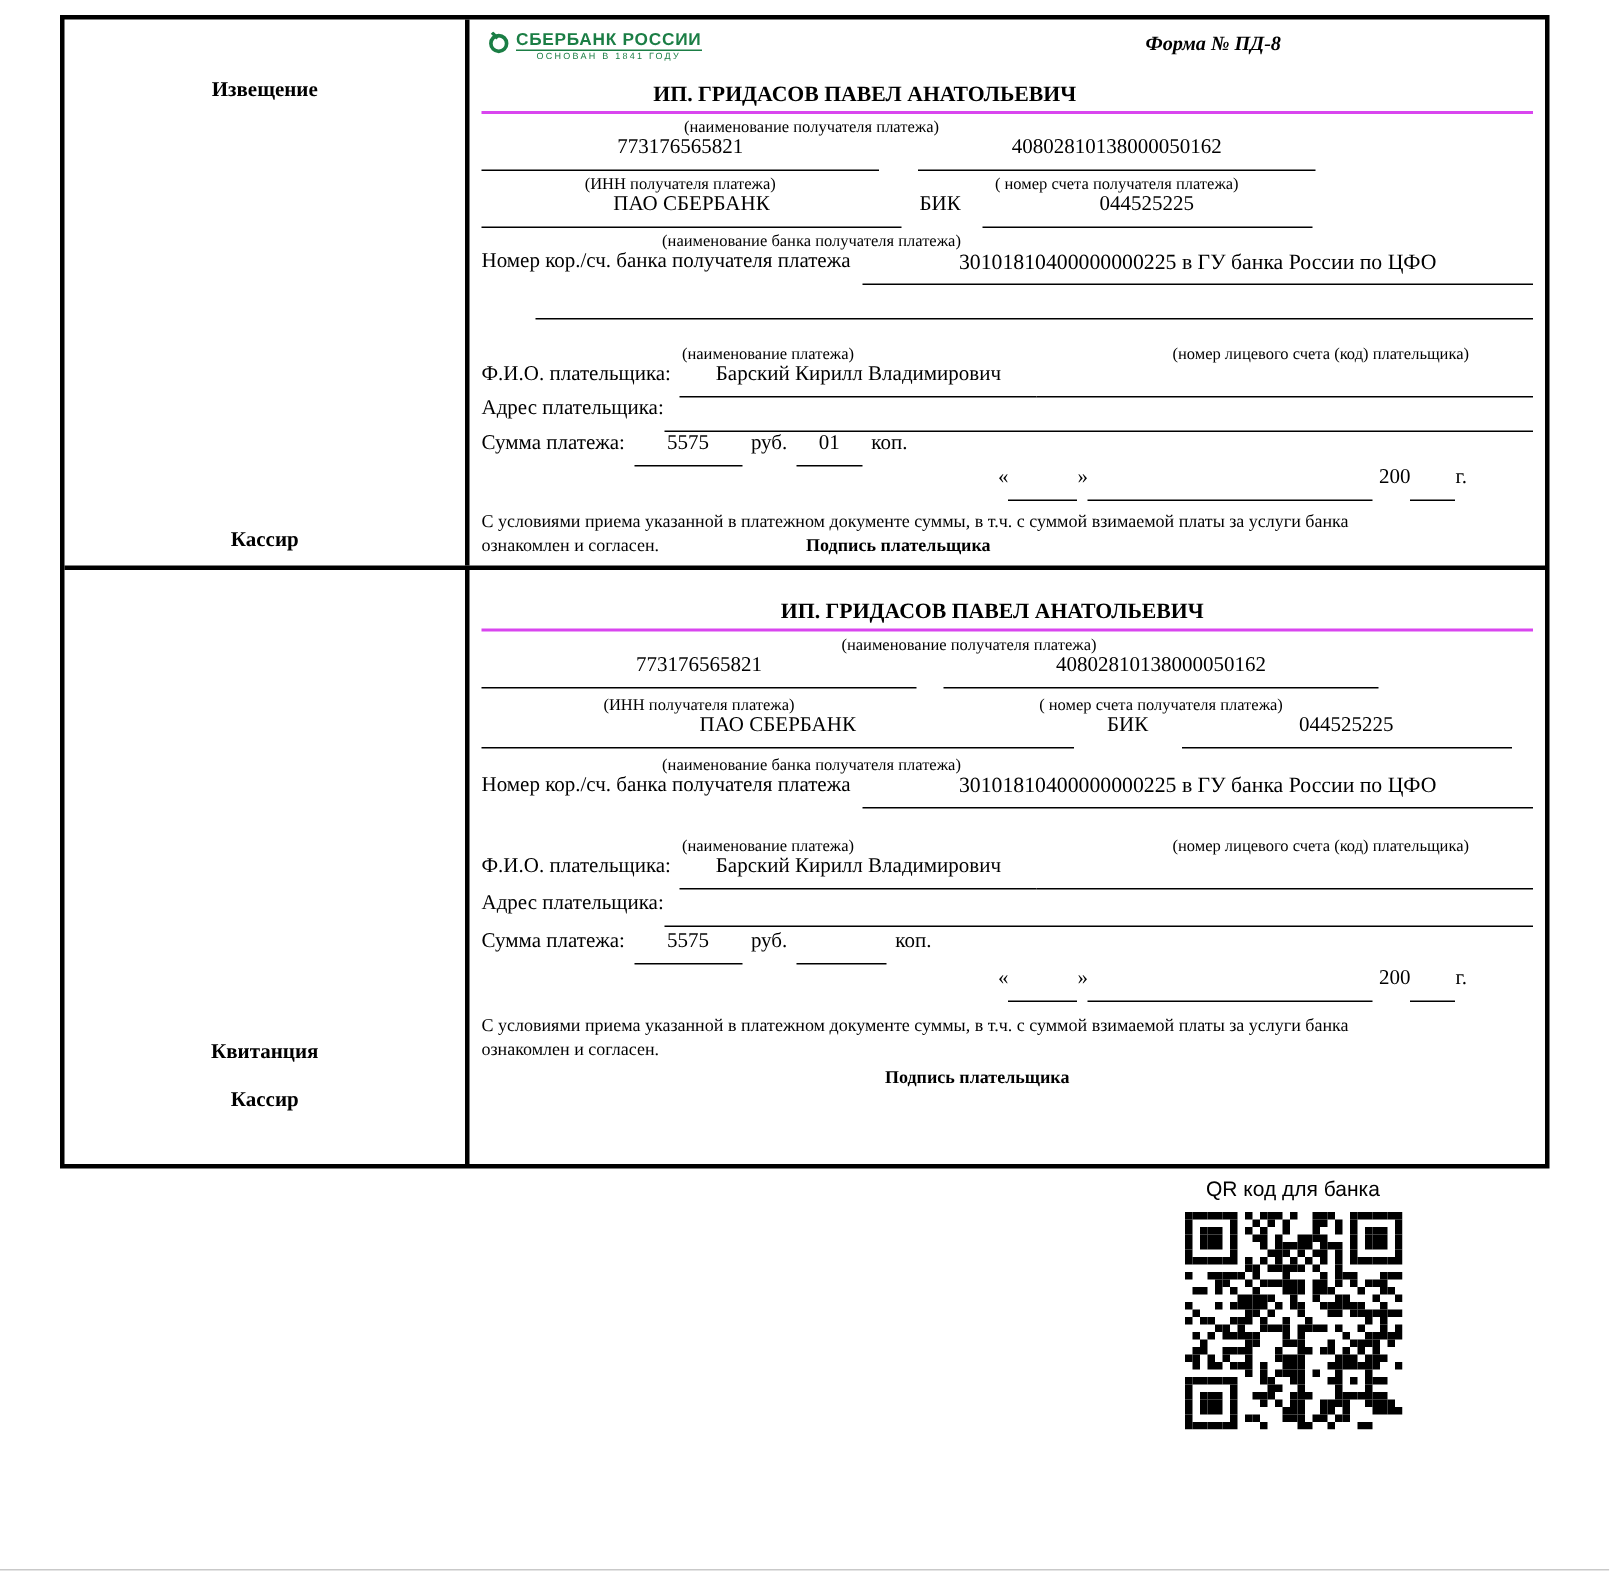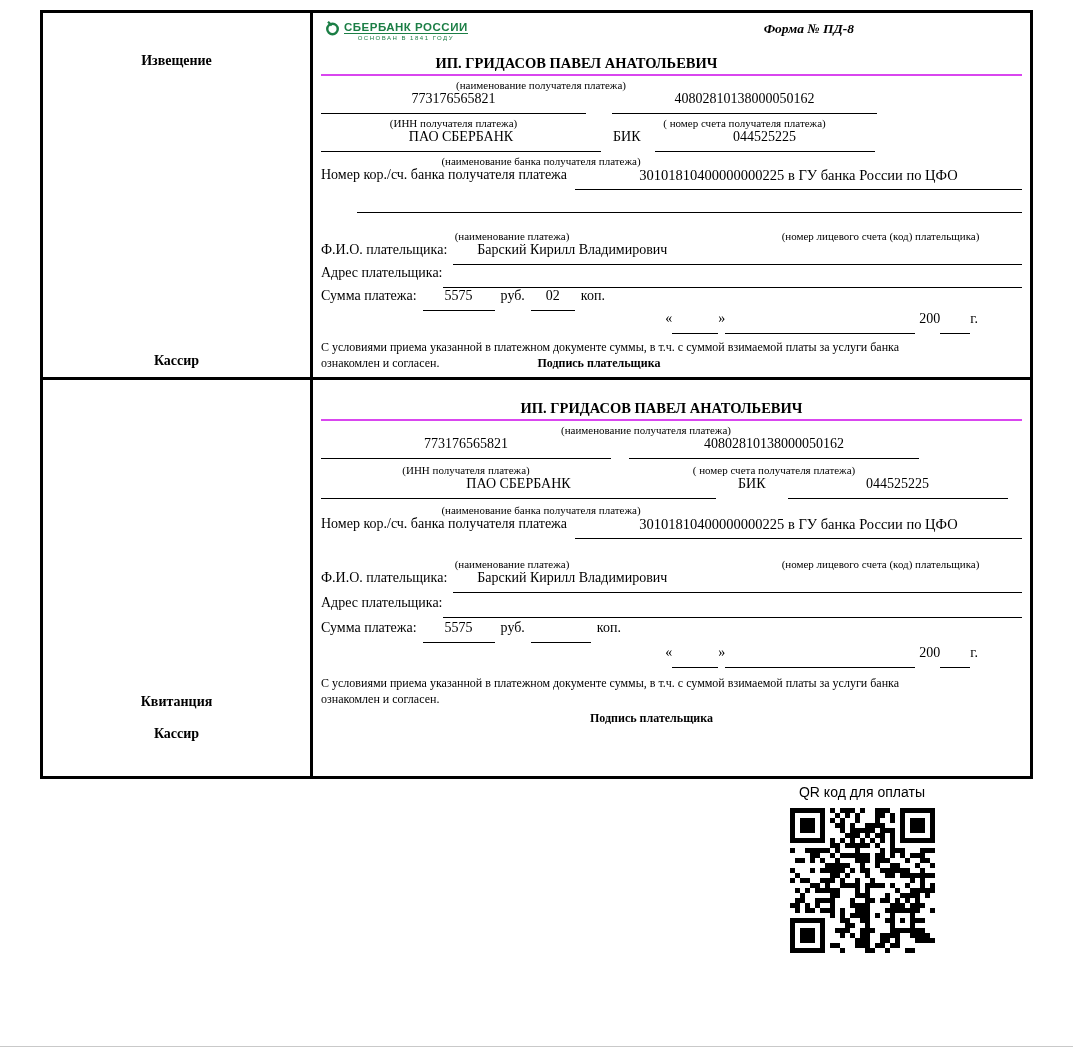--- a/index.html
+++ b/index.html
@@ -156,21 +156,21 @@
 
         <div class="row">
           <span>Адрес плательщика:</span>
           <span class="uline fill-line"></span>
         </div>
 
         <div class="row">
           <span>Сумма платежа:</span>
           <span class="uline rub-line">5575</span>
           <span>руб.</span>
-          <span class="uline kop-line">02</span>
+          <span class="uline kop-line">01</span>
           <span>коп.</span>
         </div>
 
         <div class="row date-row">
           <span>«</span>
           <span class="uline dash1"></span>
           <span>»</span>
           <span class="uline dash2"></span>
           <span>200</span>
           <span class="uline dash3"></span>
@@ -261,21 +261,21 @@
           <span>С условиями приема указанной в платежном документе суммы, в т.ч. с суммой взимаемой платы за услуги банка</span><br>
           <span>ознакомлен и согласен.</span>
         </div>
         <div class="sig-center">Подпись плательщика</div>
 
       </div>
     </section>
   </div>
 
   <div class="qr-block">
-    <div class="qr-caption">QR код для оплаты</div>
+    <div class="qr-caption">QR код для банка</div>
     <svg id="qr-svg" width="145" height="145" viewBox="0 0 145 145" fill="#000" xmlns="http://www.w3.org/2000/svg">
         <rect x="0" y="0" width="5" height="5"></rect>
         <rect x="5" y="0" width="5" height="5"></rect>
         <rect x="10" y="0" width="5" height="5"></rect>
         <rect x="15" y="0" width="5" height="5"></rect>
         <rect x="20" y="0" width="5" height="5"></rect>
         <rect x="25" y="0" width="5" height="5"></rect>
         <rect x="30" y="0" width="5" height="5"></rect>
         <rect x="40" y="0" width="5" height="5"></rect>
         <rect x="50" y="0" width="5" height="5"></rect>

